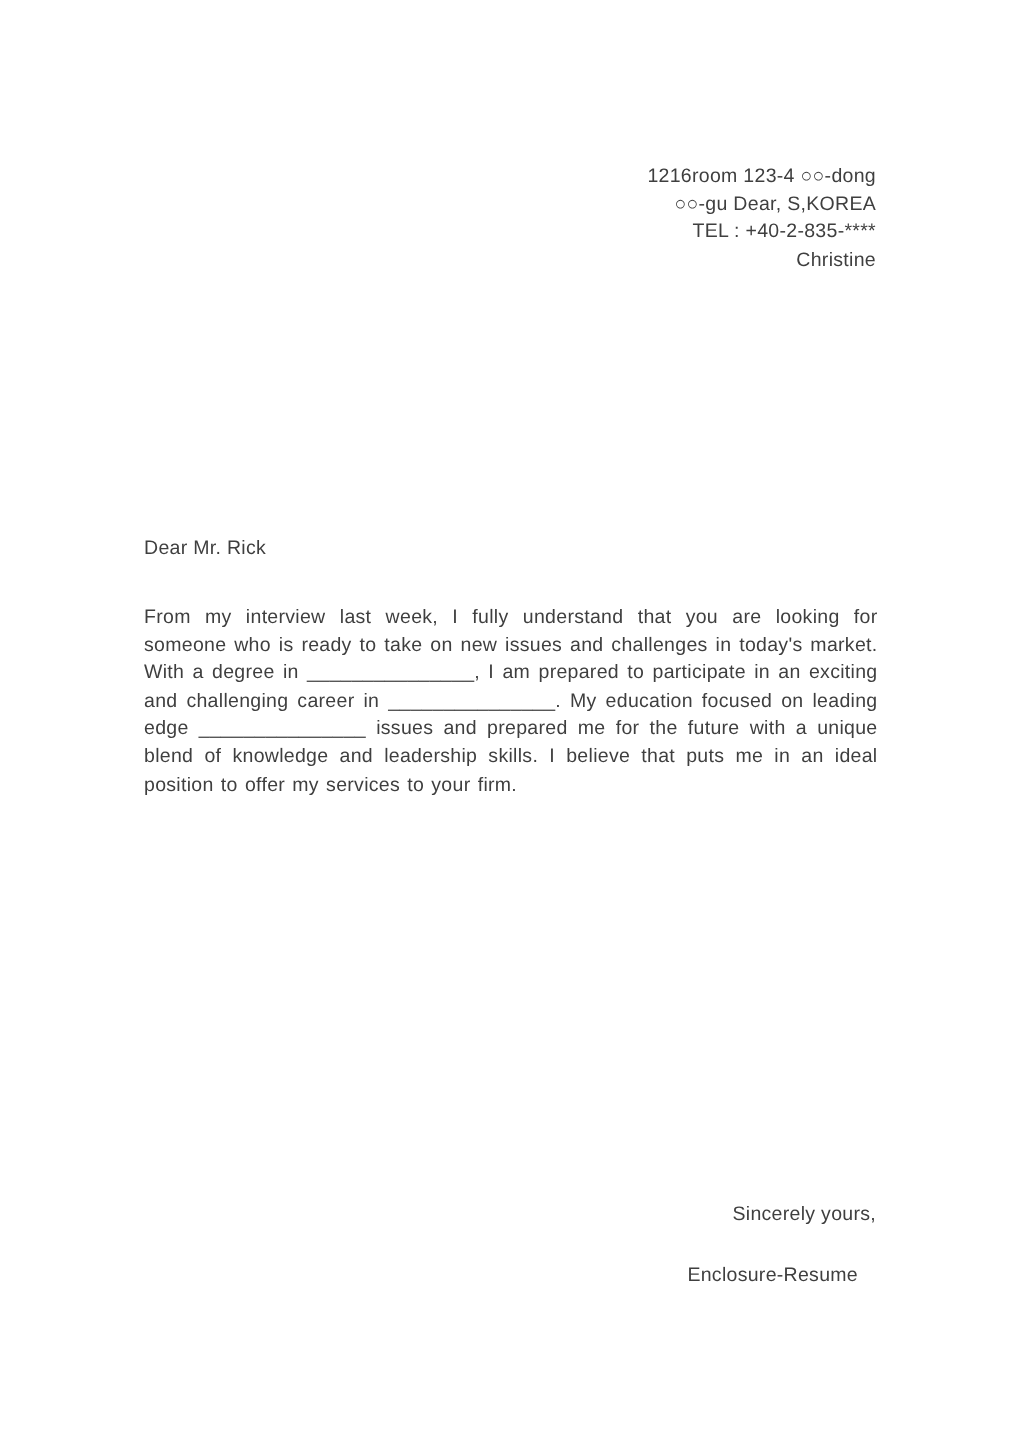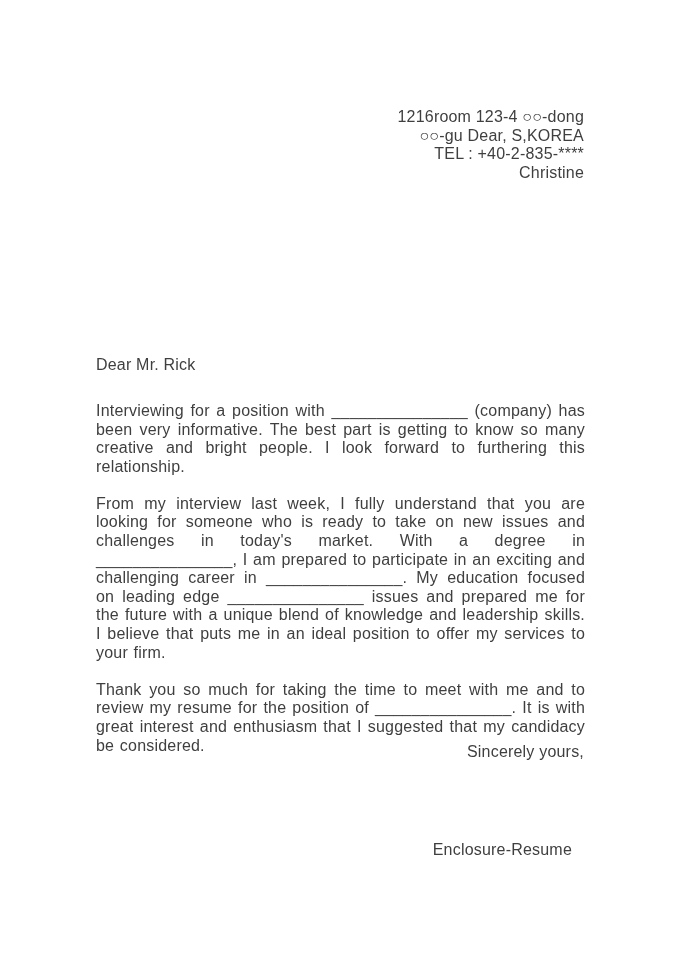--- a/index.html
+++ b/index.html
@@ -7,21 +7,21 @@
     padding: 0;
     background: #ffffff;
   }
   .page {
     position: relative;
     width: 680px;
     height: 962px;
     background: #ffffff;
     color: #3f3f3f;
     font-family: "Liberation Sans", "DejaVu Sans", sans-serif;
-    font-size: 16px;
+    font-size: 13px;
     letter-spacing: 0.2px;
     overflow: hidden;
   }
   .header-block {
     position: absolute;
     top: 108px;
     right: 96px;
     text-align: right;
     line-height: 18.5px;
     white-space: nowrap;
@@ -43,21 +43,21 @@
     text-align: justify;
     line-height: 18.6px;
     margin: 0 0 18.5px 0;
     word-spacing: 1px;
   }
   .paragraph:last-child {
     margin-bottom: 0;
   }
   .closing {
     position: absolute;
-    top: 743px;
+    top: 800px;
     right: 96px;
     line-height: 18.5px;
     white-space: nowrap;
   }
   .enclosure {
     position: absolute;
     top: 841px;
     right: 108px;
     line-height: 18.5px;
     white-space: nowrap;
@@ -71,22 +71,20 @@
   <div class="header-block">
     <div>1216room 123-4 ○○-dong</div>
     <div>○○-gu Dear, S,KOREA</div>
     <div>TEL : +40-2-835-****</div>
     <div>Christine</div>
   </div>
 
   <div class="salutation">Dear Mr. Rick</div>
 
   <div class="body-block">
-    <p class="paragraph">Interviewing for a position with _______________ (company) has been very informative. The best part is getting to know so many creative and bright people. I look forward to furthering this relationship.</p>
     <p class="paragraph">From my interview last week, I fully understand that you are looking for someone who is ready to take on new issues and challenges in today's market. With a degree in _______________, I am prepared to participate in an exciting and challenging career in _______________. My education focused on leading edge _______________ issues and prepared me for the future with a unique blend of knowledge and leadership skills. I believe that puts me in an ideal position to offer my services to your firm.</p>
-    <p class="paragraph">Thank you so much for taking the time to meet with me and to review my resume for the position of _______________. It is with great interest and enthusiasm that I suggested that my candidacy be considered.</p>
   </div>
 
   <div class="closing">Sincerely yours,</div>
 
   <div class="enclosure">Enclosure-Resume</div>
 
 </div>
 
 </body></html>

